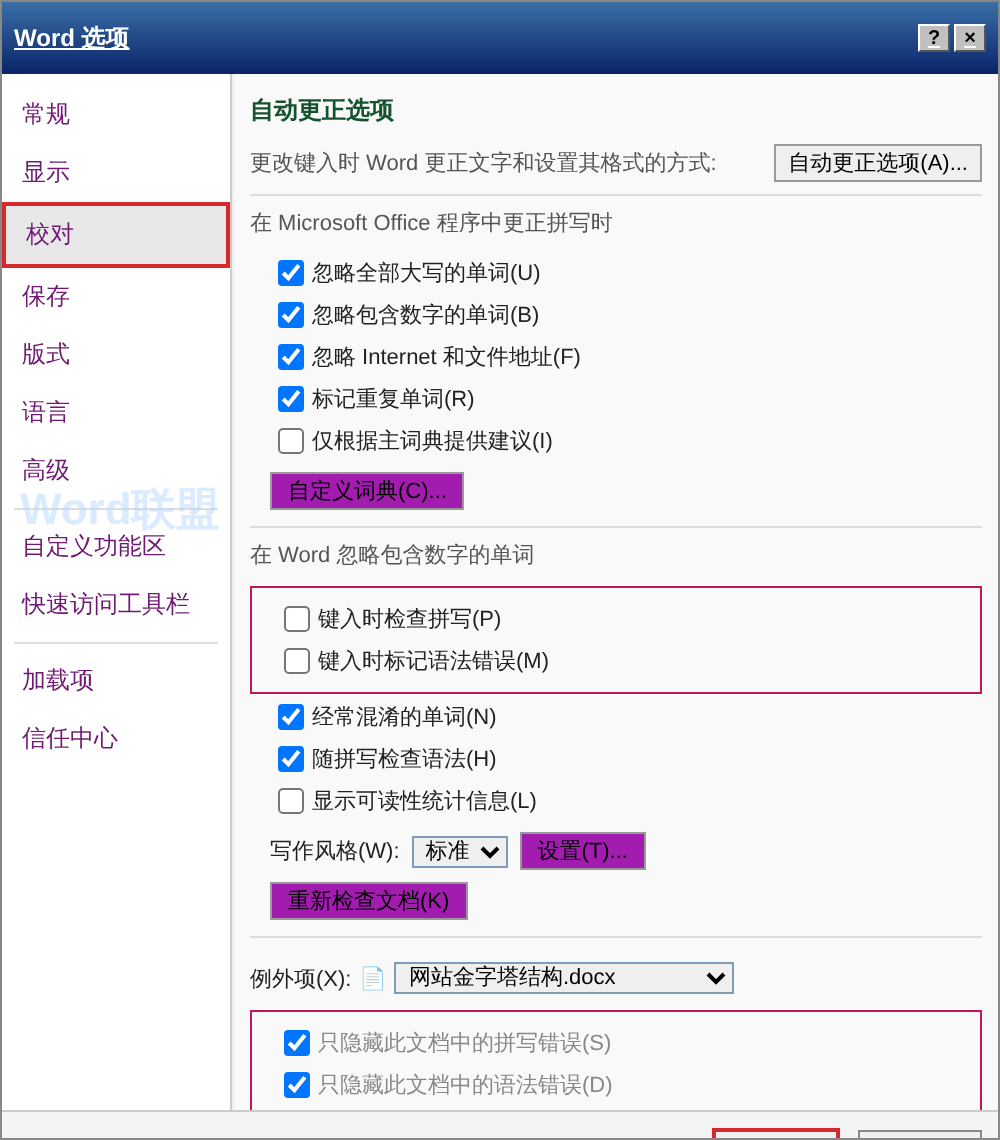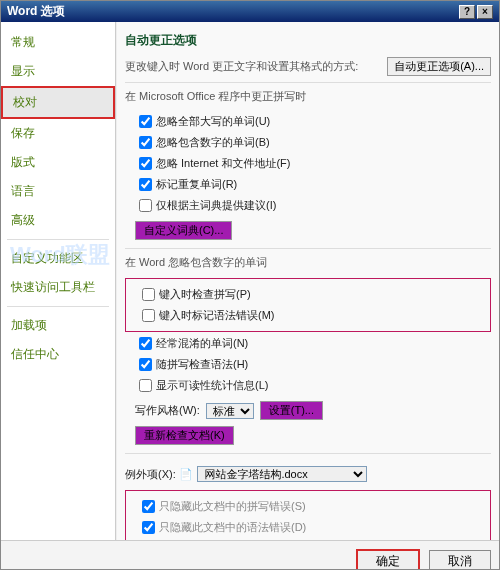--- a/index.html
+++ b/index.html
@@ -14,21 +14,22 @@
   border: 1px solid #888;
 }
 .titlebar {
   background: linear-gradient(#3a6ea5, #0a246a);
   color: #fff;
   font-size: 12px;
   font-weight: bold;
   padding: 3px 6px;
   display: flex;
   align-items: center;
-  height: 21px;
+  height: 36px;
+  text-decoration: underline;
 }
 .titlebar .title { flex: 1; }
 .titlebar .winbtn {
   background: #c0c0c0;
   border: 1px solid #fff;
   border-right-color: #555; border-bottom-color:#555;
   width: 16px; height: 14px;
   font-size: 10px;
   display: inline-flex; align-items:center; justify-content:center;
   color:#000;
@@ -42,21 +43,21 @@
 }
 .sidebar {
   width: 115px;
   border-right: 1px solid #ccc;
   background: #fff;
   padding-top: 6px;
 }
 .sidebar .item {
   padding: 6px 10px;
   font-size: 12px;
-  color: #4d7c0f;
+  color: #701a75;
   cursor: pointer;
 }
 .sidebar .item.selected {
   background: #e8e8e8;
   border: 2px solid #d62a2a;
 }
 .sidebar .divider {
   border-top: 1px solid #ddd;
   margin: 4px 6px;
 }

